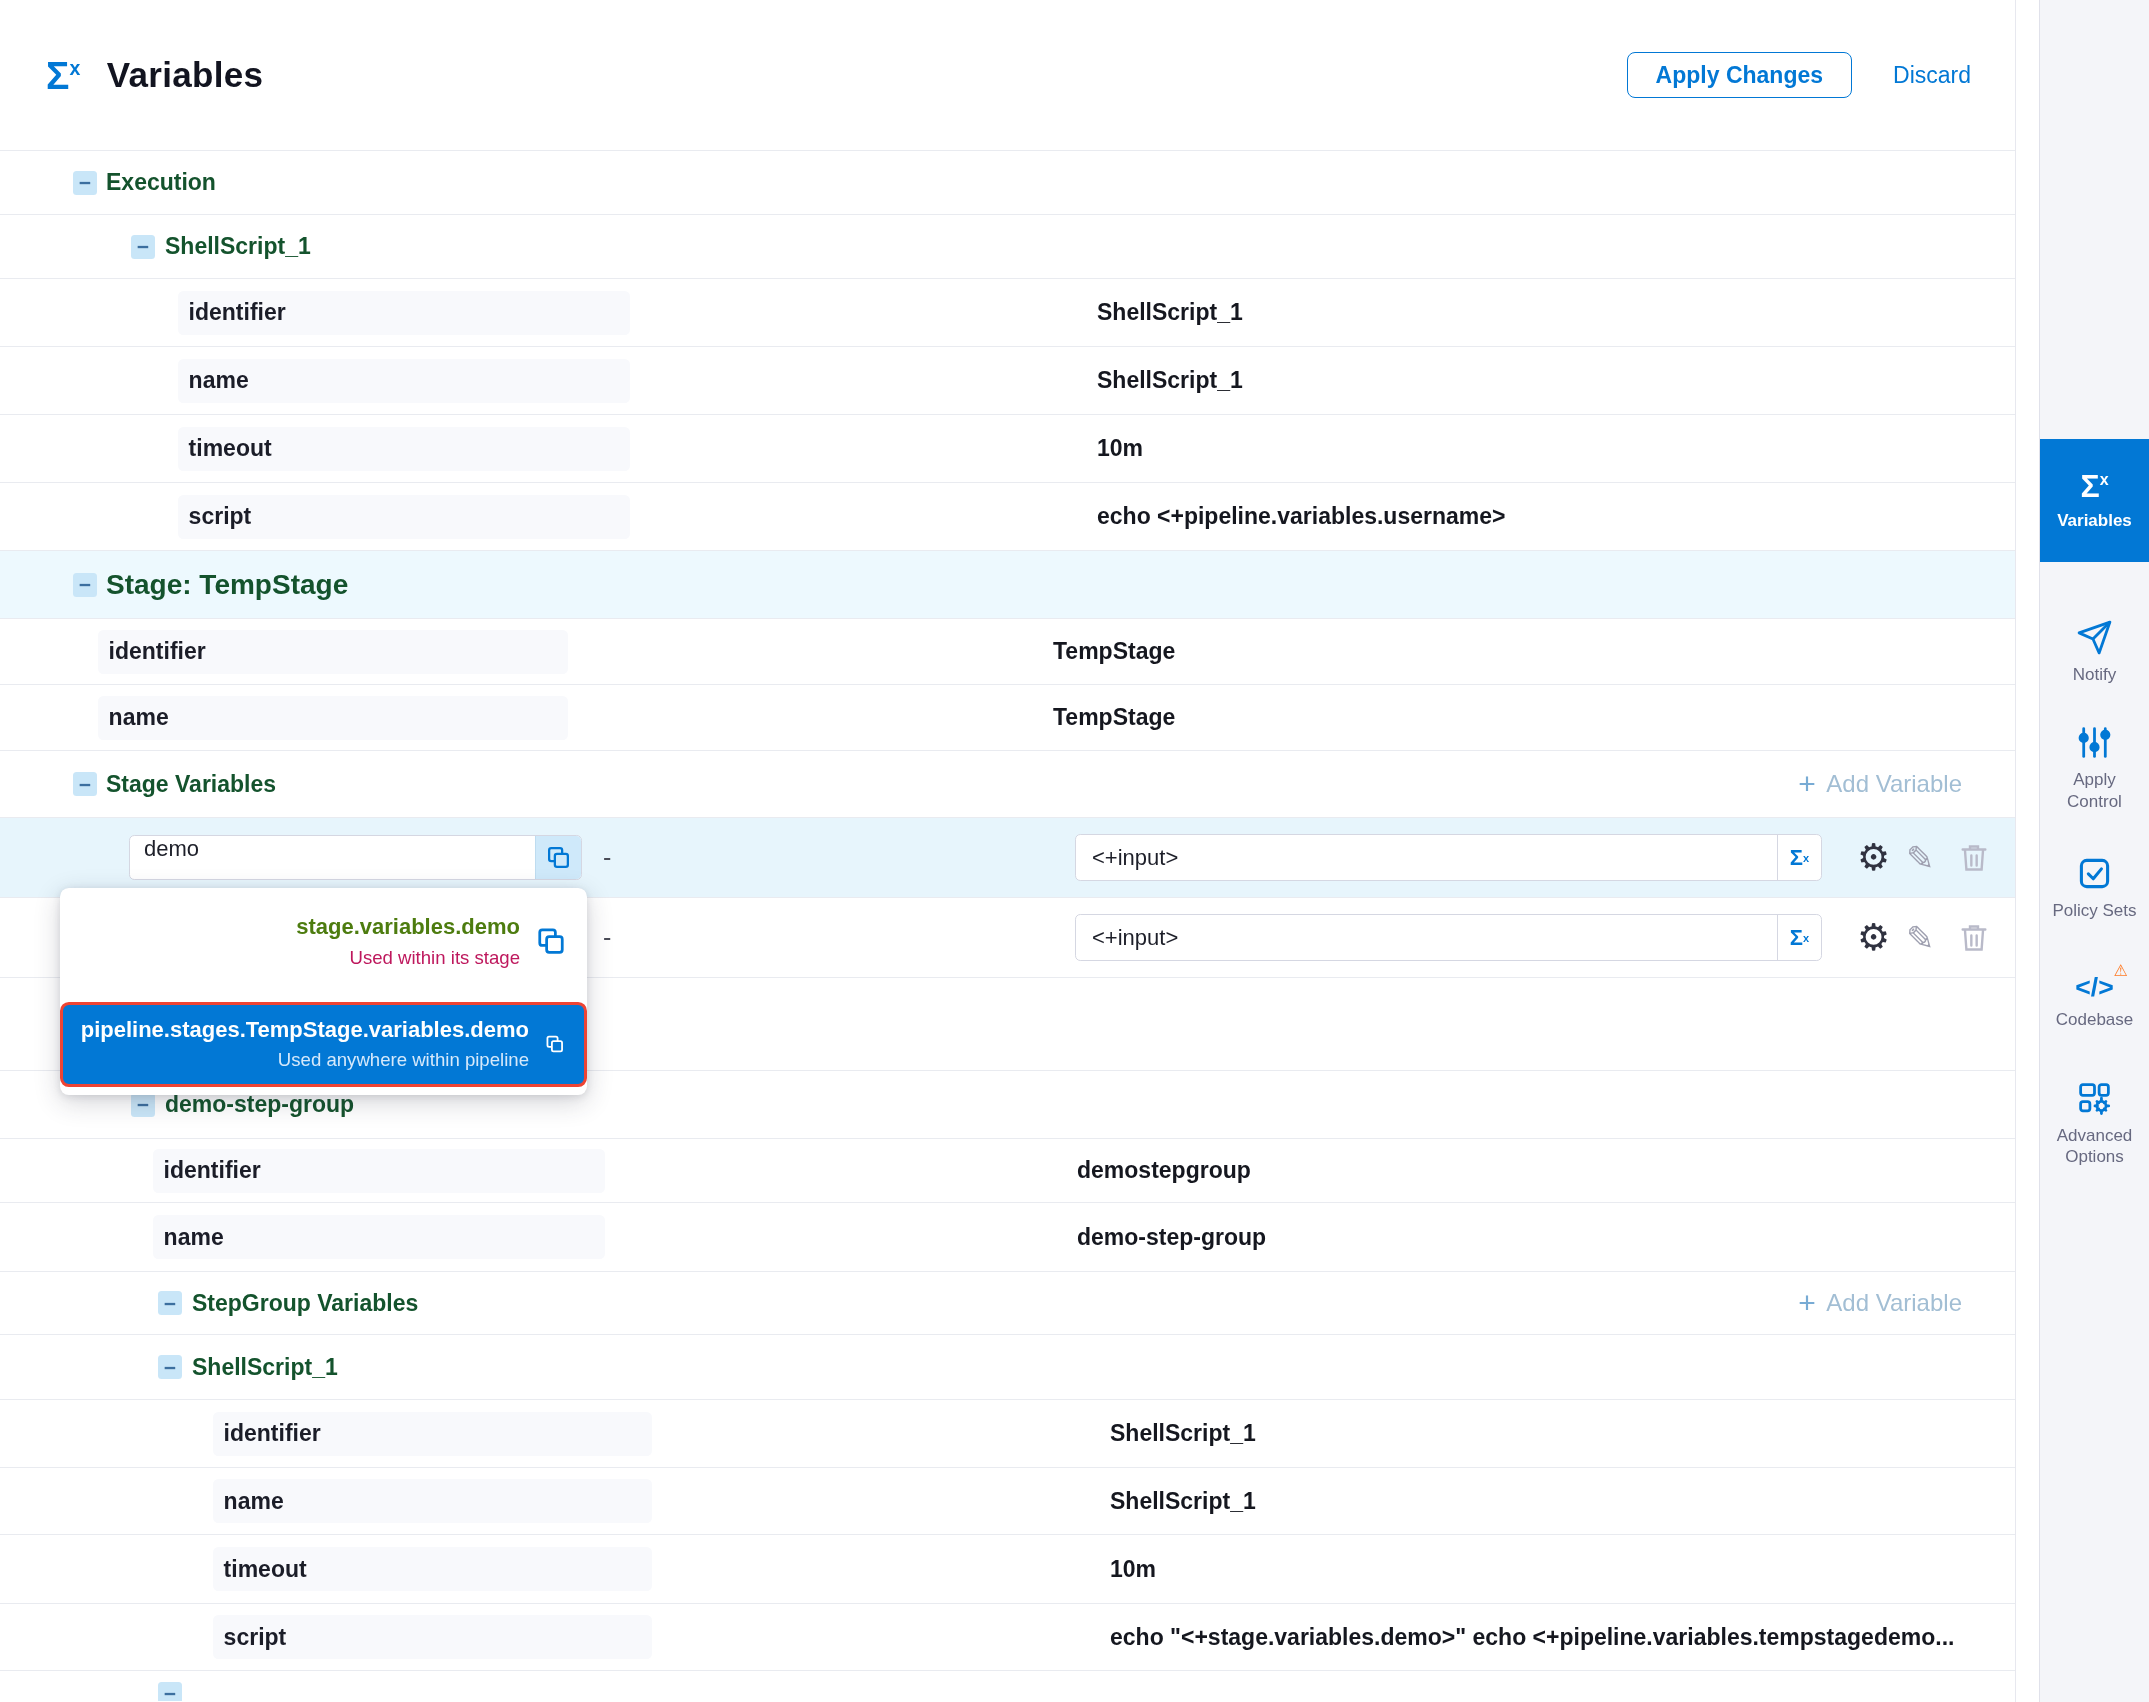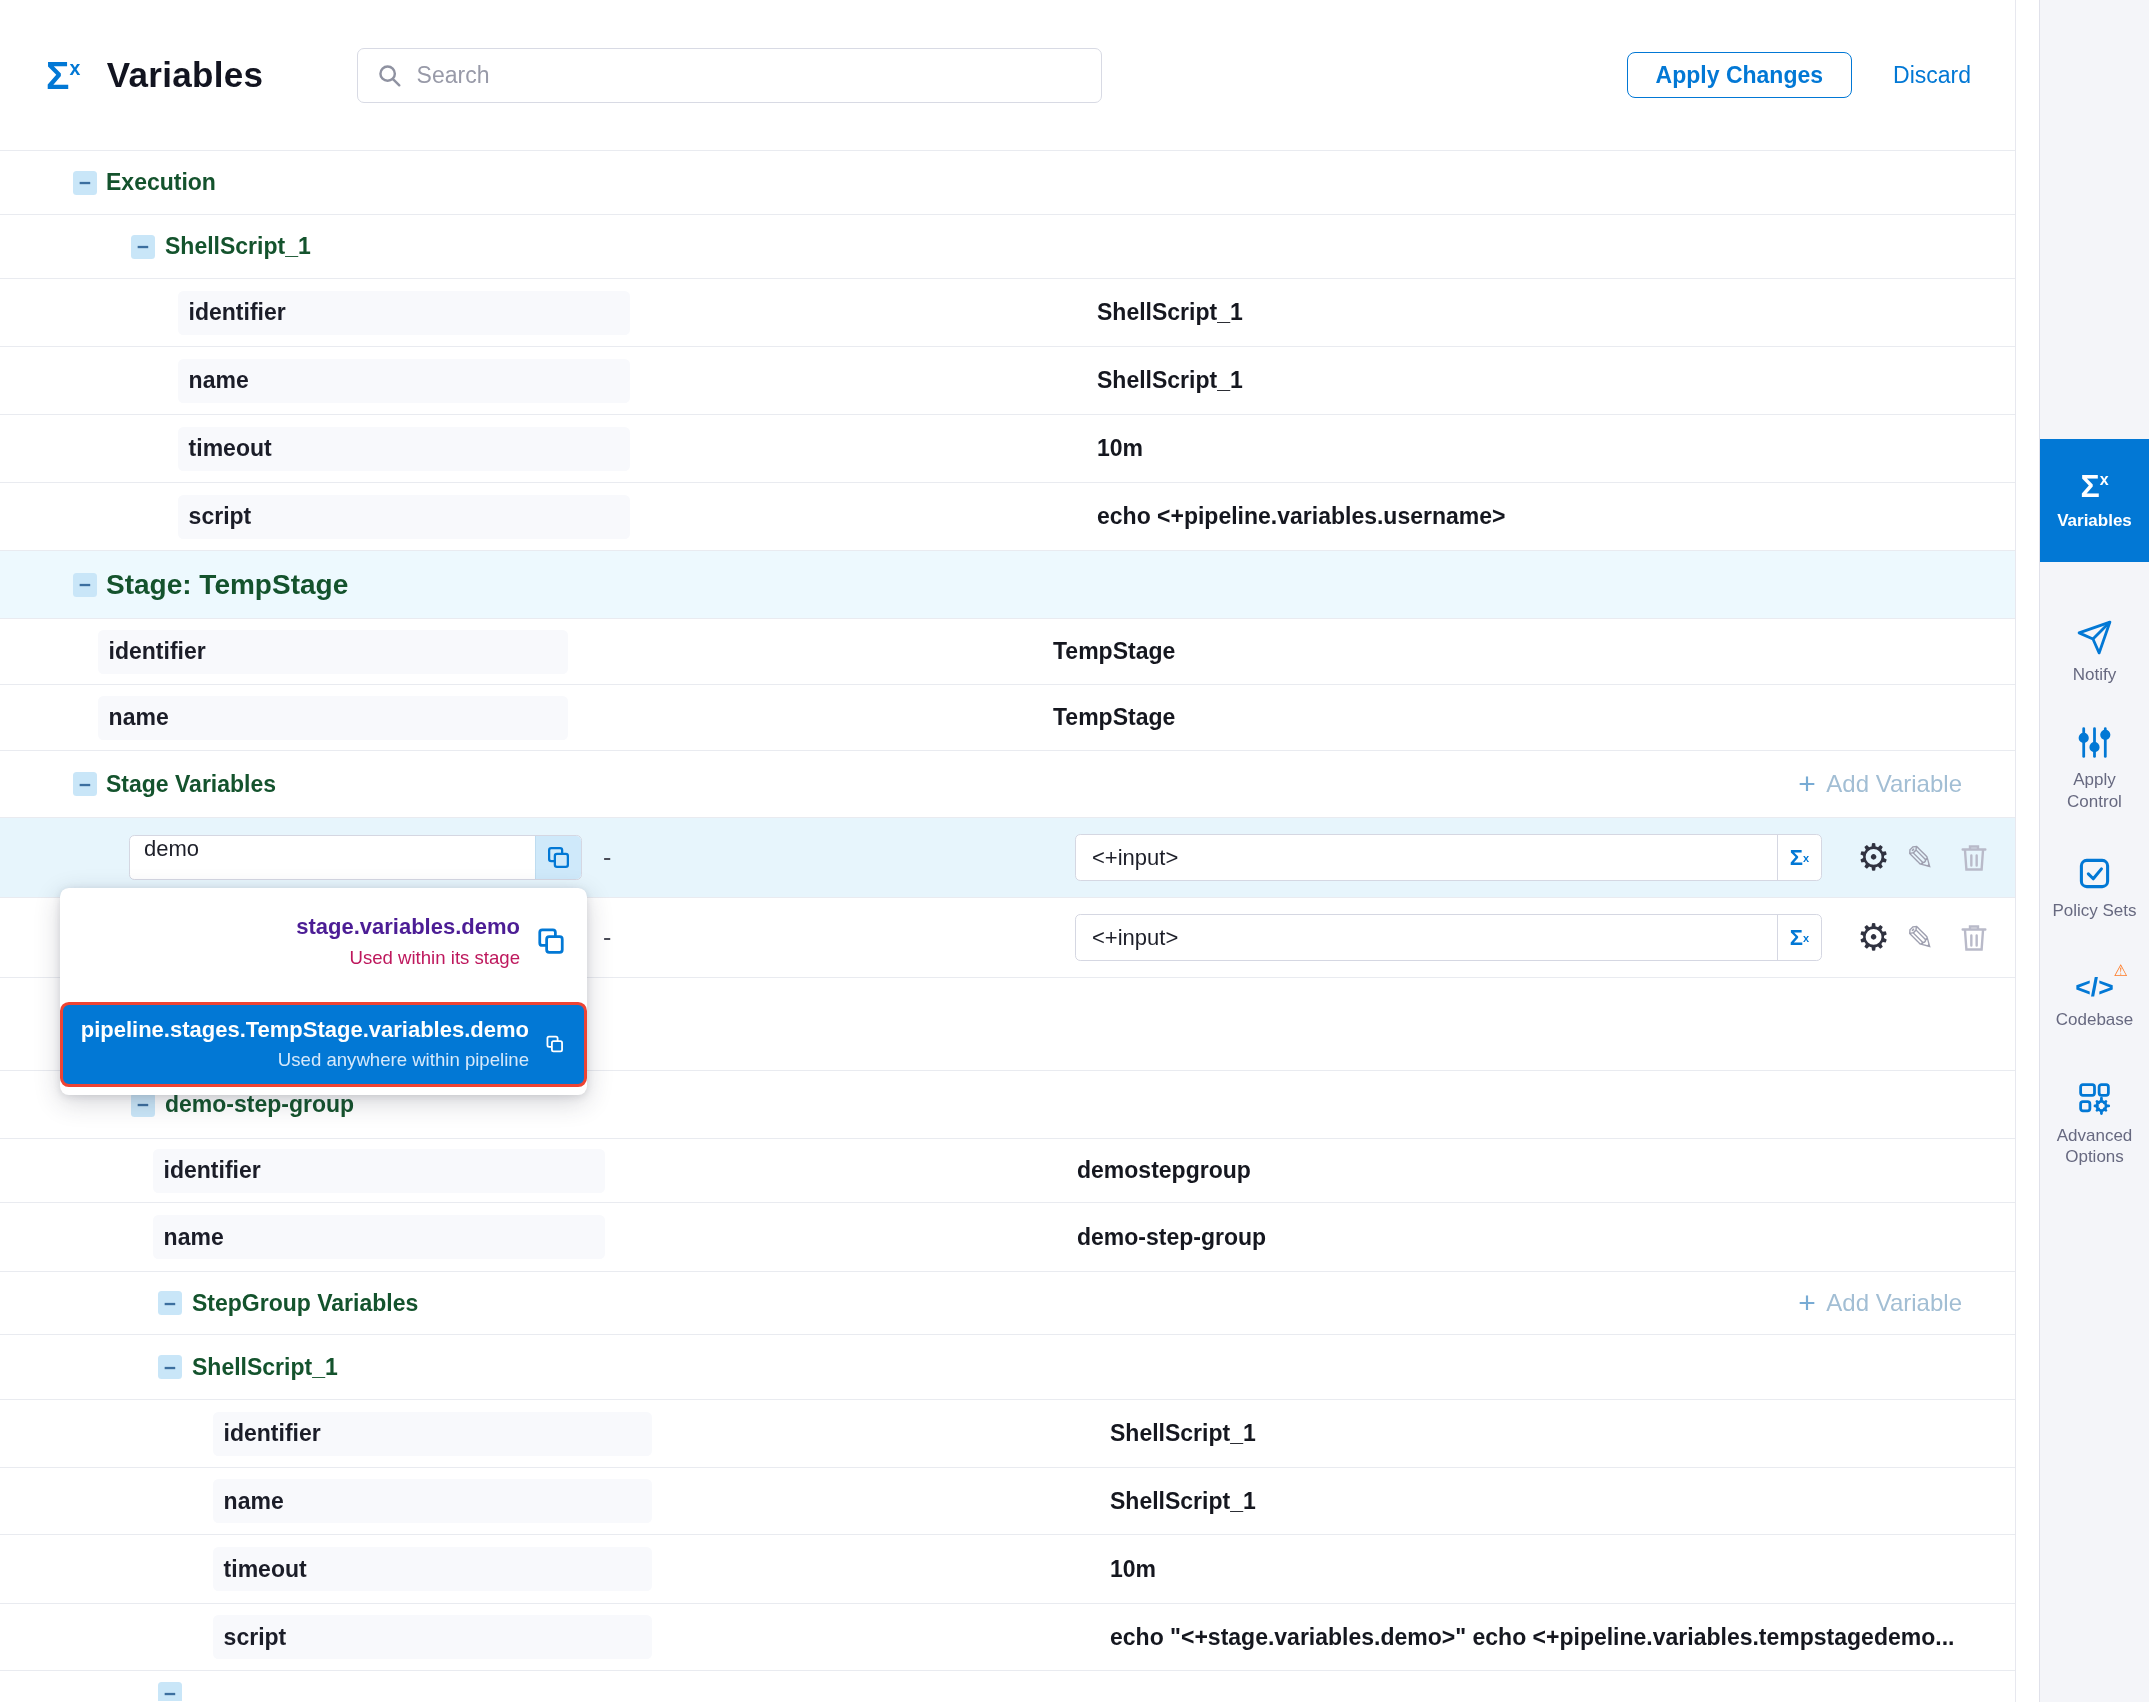--- a/index.html
+++ b/index.html
@@ -43,21 +43,21 @@
   .value-input .txt { flex:1; padding-left:16px; font-size:22px; color:#1d1f29; }
   .fx { width:44px; height:100%; border-left:0.9px solid #d5d7e2; display:flex; align-items:center; justify-content:center; color:#0278d5; font-size:22px; font-weight:700; cursor:pointer; }
   .gear { position:absolute; left:1857px; font-size:37px; color:#303240; line-height:1; cursor:pointer; }
   .pencil { position:absolute; left:1906px; font-size:34px; color:#9fa0b0; line-height:1; cursor:pointer; }
   .trash { position:absolute; left:1958px; cursor:pointer; display:flex; }
   
   .popup { position:absolute; left:60px; top:888px; width:527px; background:#fff; border-radius:8.9px; padding:12.4px 0 8.9px;
            box-shadow:0 7px 26.6px rgba(40,41,61,.20), 0 1.8px 7px rgba(96,97,112,.16); z-index:20; }
   .popup-opt { display:flex; align-items:center; justify-content:flex-end; gap:16px; padding:14px 21px 14px 17.7px; cursor:pointer; }
   .popup-opt .texts { display:flex; flex-direction:column; align-items:flex-end; gap:6.2px; }
-  .popup-opt .path { font-size:22px; font-weight:600; color:#4c1d95; white-space:nowrap; }
+  .popup-opt .path { font-size:22px; font-weight:600; color:#4d7c0f; white-space:nowrap; }
   .popup-opt .scope { font-size:18.6px; color:#be185d; }
   .popup-opt.selected { background:#0278d5; border:3.5px solid #ee4434; border-radius:8.9px; margin-top:19px; padding:12.4px 19.5px 12.4px 17.7px; }
   .popup-opt.selected .path { color:#ffffff; }
   .popup-opt.selected .scope { color:#d6e9fb; }
   
   .rail { position:absolute; left:2039px; top:0; width:110px; height:1702px; background:#f4f5f9; border-left:0.9px solid #e0e1ea; display:flex; flex-direction:column; align-items:stretch; }
   .rail-spacer { height:439px; }
   .rail-item { display:flex; flex-direction:column; align-items:center; justify-content:center; gap:8px; color:#676980; font-size:17px; text-align:center; line-height:1.25; padding:0 3.5px; cursor:pointer; }
   .rail-item.active { background:#0278d5; color:#fff; height:123px; font-weight:600; }
   .rail-item.active .sigma { color:#fff; }
@@ -68,27 +68,20 @@
   svg { display:block; }
 </style>
 </head>
 <body>
 
 <div class="main">
 
   <div class="header">
     <span class="logo">Σ<sup>x</sup></span>
     <span class="title">Variables</span>
-    <div class="search">
-      <svg width="26.6" height="26.6" viewBox="0 0 24 24" fill="none" stroke="#8f92a1" stroke-width="2.2" stroke-linecap="round">
-          <circle cx="10.5" cy="10.5" r="6.5"></circle>
-          <line x1="15.6" y1="15.6" x2="21" y2="21"></line>
-        </svg>
-      <input type="text" placeholder="Search" style="">
-    </div>
     <button class="btn-apply">Apply Changes</button>
     <button class="btn-discard">Discard</button>
   </div>
 
   <div>
 
     <div class="row" style="height:64px">
       <span class="collapse" style="left:73px">−</span>
       <span class="tree-label" style="left:106px">Execution</span>
     </div>

